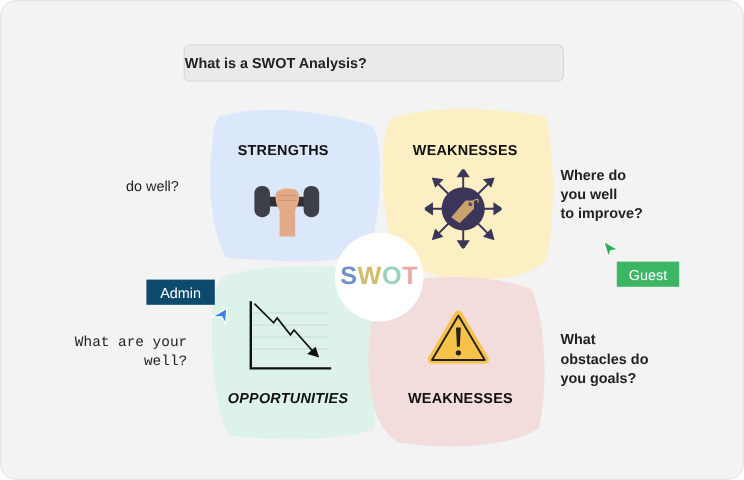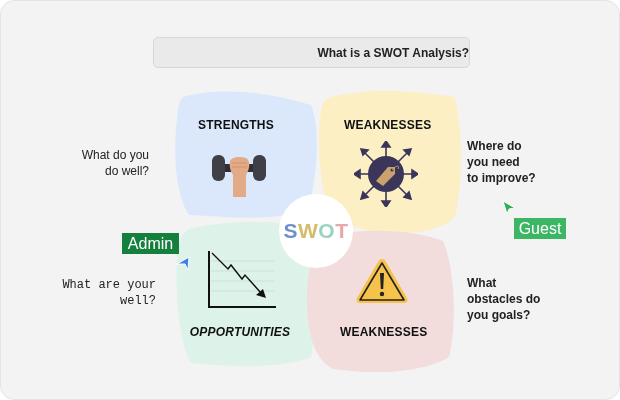--- a/index.html
+++ b/index.html
@@ -4,41 +4,41 @@
 <style>
   html, body { margin:0; padding:0; background:#ffffff; }
   body { width:620px; height:400px; overflow:hidden; font-family:"Liberation Sans", sans-serif; }
   .canvas {
     position:absolute; left:0; top:0; width:618px; height:398px;
     background:#f3f3f4; border:1px solid #e4e4e6; border-radius:14px; overflow:hidden;
   }
   .title-bar {
     position:absolute; left:152px; top:36px; width:315px; height:29px;
     background:#eaeaeb; border:1px solid #d7d7d9; border-radius:5px;
-    display:flex; align-items:center; justify-content:flex-end;
+    display:flex; align-items:center; justify-content:flex-start;
     font-size:12px; font-weight:bold; color:#222;
   }
   .blob { position:absolute; }
   .quad-title {
     position:absolute; font-size:12px; font-weight:bold; color:#111; letter-spacing:0.2px;
     text-align:center; white-space:nowrap;
   }
   .question {
     position:absolute; font-size:12px; line-height:16px; color:#222;
   }
   .q-right { text-align:right; }
   .q-left { text-align:left;font-weight:bold; }
   .center-circle {
     position:absolute; left:278px; top:193px; width:74px; height:74px;
     border-radius:50%; background:#ffffff;
     display:flex; align-items:center; justify-content:center;
     font-size:21px; font-weight:bold; letter-spacing:0.5px;
   }
   .tag {
-    position:absolute; color:#fff; font-size:16px;
+    position:absolute; color:#fff; font-size:12px;
     display:flex; align-items:center; justify-content:center;
   }
   svg { display:block; }
 </style>
 </head>
 <body>
 
 <div class="canvas">
 
   <div class="title-bar">
@@ -114,39 +114,38 @@
   <div class="quad-title" style="left:339px;top:324px;width:86px;">WEAKNESSES</div>
 
   <div class="center-circle">
     <span style="color:#6f8fc8">S</span>
     <span style="color:#d4bc6a">W</span>
     <span style="color:#98d4bd">O</span>
     <span style="color:#e8a8a8">T</span>
   </div>
 
   <div class="question q-right" style="left:60px;top:146px;width:88px;">
-    <div>What do you</div>
     <div>do well?</div>
   </div>
   <div class="question q-left" style="left:466px;top:137px;width:100px;">
     <div>Where do</div>
-    <div>you need</div>
+    <div>you well</div>
     <div>to improve?</div>
   </div>
   <div class="question q-right" style="left:60px;top:276px;width:95px;font-family:Liberation Mono, monospace;">
     <div>What are your</div>
     <div>well?</div>
   </div>
   <div class="question q-left" style="left:466px;top:274px;width:100px;">
     <div>What</div>
     <div>obstacles do</div>
     <div>you goals?</div>
   </div>
 
-  <div class="tag" style="left:121px;top:232px;width:57px;height:21px;background:#15803d;">
+  <div class="tag" style="left:121px;top:232px;width:57px;height:21px;background:#0c4a6e;">
     <span>Admin</span>
   </div>
   <svg class="blob" style="left:174px;top:254px" width="16" height="16" viewBox="0 0 16 16">
     <polygon points="2,9 14,2 13,15 10,9" fill="#3f7fe8" stroke="#ffffff" stroke-width="1"></polygon>
   </svg>
 
   <svg class="blob" style="left:500px;top:199px" width="16" height="16" viewBox="0 0 16 16">
     <polygon points="2,1 14,8 8,9 6,14" fill="#2eae57" stroke="#ffffff" stroke-width="1"></polygon>
   </svg>
   <div class="tag" style="left:513px;top:217px;width:52px;height:21px;background:#3cb665;">

